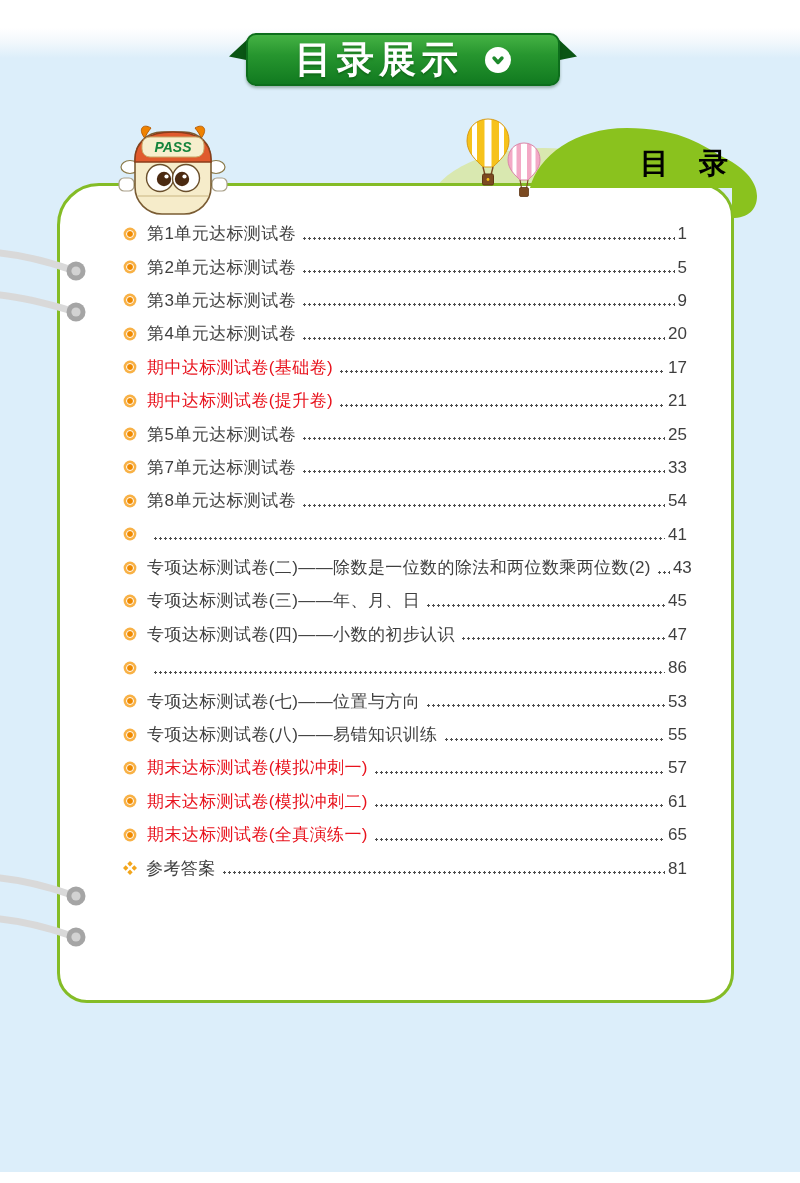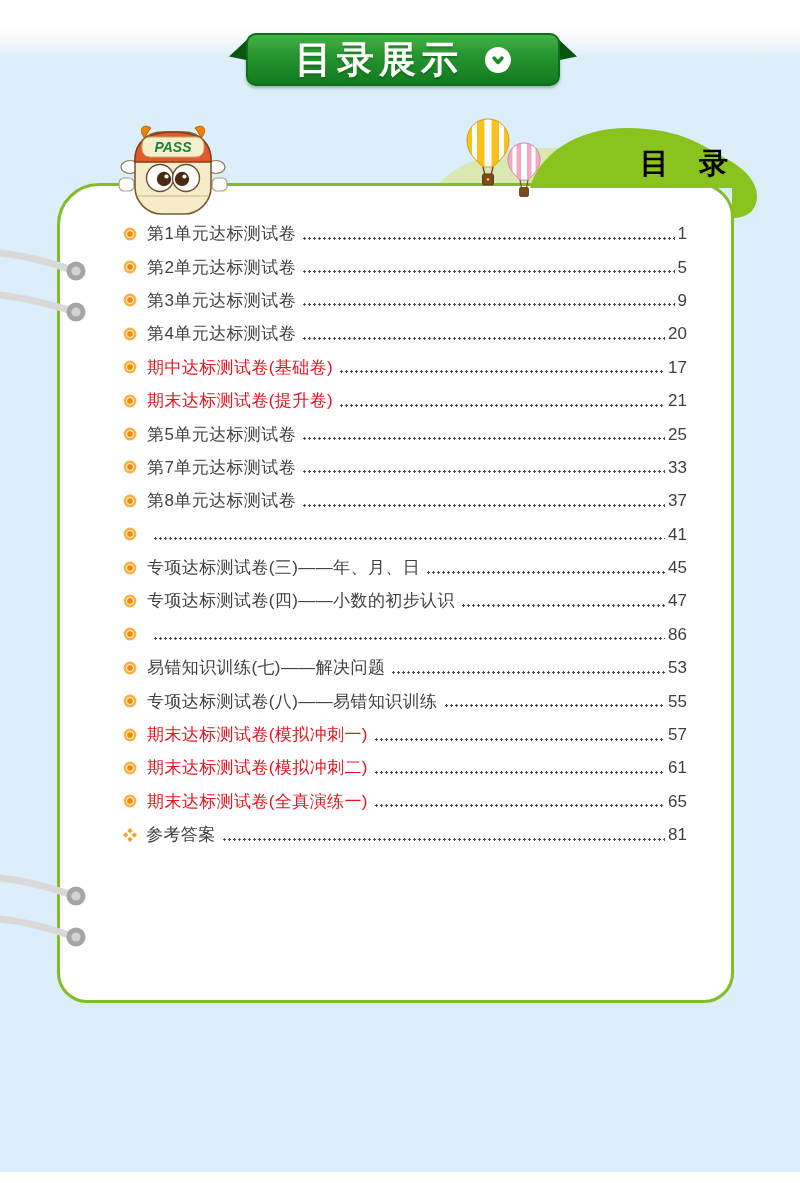--- a/index.html
+++ b/index.html
@@ -105,21 +105,21 @@
 
   <div class="toc-row red">
     <span class="bullet"></span>
     <span class="toc-label">期中达标测试卷(基础卷)</span>
     <span class="leader"></span>
     <span class="toc-page">17</span>
   </div>
 
   <div class="toc-row red">
     <span class="bullet"></span>
-    <span class="toc-label">期末达标测试卷(提升卷)</span>
+    <span class="toc-label">期中达标测试卷(提升卷)</span>
     <span class="leader"></span>
     <span class="toc-page">21</span>
   </div>
 
   <div class="toc-row">
     <span class="bullet"></span>
     <span class="toc-label">第5单元达标测试卷</span>
     <span class="leader"></span>
     <span class="toc-page">25</span>
   </div>
@@ -129,29 +129,35 @@
     <span class="bullet"></span>
     <span class="toc-label">第7单元达标测试卷</span>
     <span class="leader"></span>
     <span class="toc-page">33</span>
   </div>
 
   <div class="toc-row">
     <span class="bullet"></span>
     <span class="toc-label">第8单元达标测试卷</span>
     <span class="leader"></span>
-    <span class="toc-page">37</span>
+    <span class="toc-page">54</span>
   </div>
 
   <div class="toc-row">
     <span class="bullet"></span>
     <span class="leader"></span>
     <span class="toc-page">41</span>
   </div>
 
+  <div class="toc-row">
+    <span class="bullet"></span>
+    <span class="toc-label">专项达标测试卷(二)——除数是一位数的除法和两位数乘两位数(2)</span>
+    <span class="leader"></span>
+    <span class="toc-page">43</span>
+  </div>
 
   <div class="toc-row">
     <span class="bullet"></span>
     <span class="toc-label">专项达标测试卷(三)——年、月、日</span>
     <span class="leader"></span>
     <span class="toc-page">45</span>
   </div>
 
   <div class="toc-row">
     <span class="bullet"></span>
@@ -162,21 +168,21 @@
 
 
   <div class="toc-row">
     <span class="bullet"></span>
     <span class="leader"></span>
     <span class="toc-page">86</span>
   </div>
 
   <div class="toc-row">
     <span class="bullet"></span>
-    <span class="toc-label">易错知识训练(七)——解决问题</span>
+    <span class="toc-label">专项达标测试卷(七)——位置与方向</span>
     <span class="leader"></span>
     <span class="toc-page">53</span>
   </div>
 
   <div class="toc-row">
     <span class="bullet"></span>
     <span class="toc-label">专项达标测试卷(八)——易错知识训练</span>
     <span class="leader"></span>
     <span class="toc-page">55</span>
   </div>

